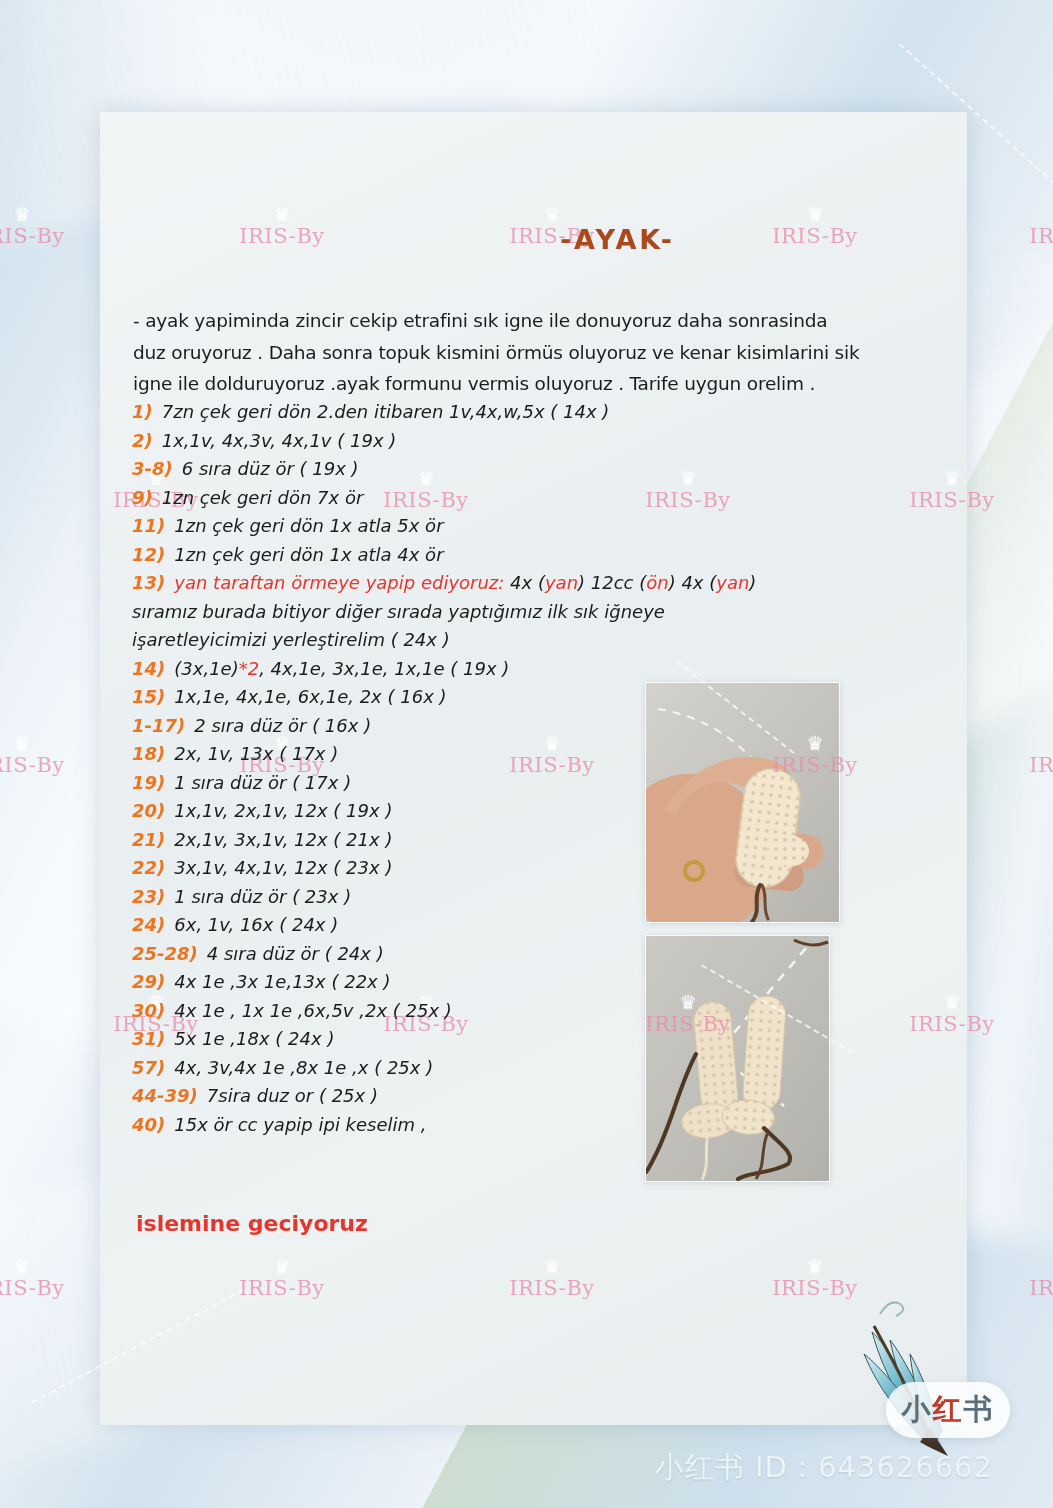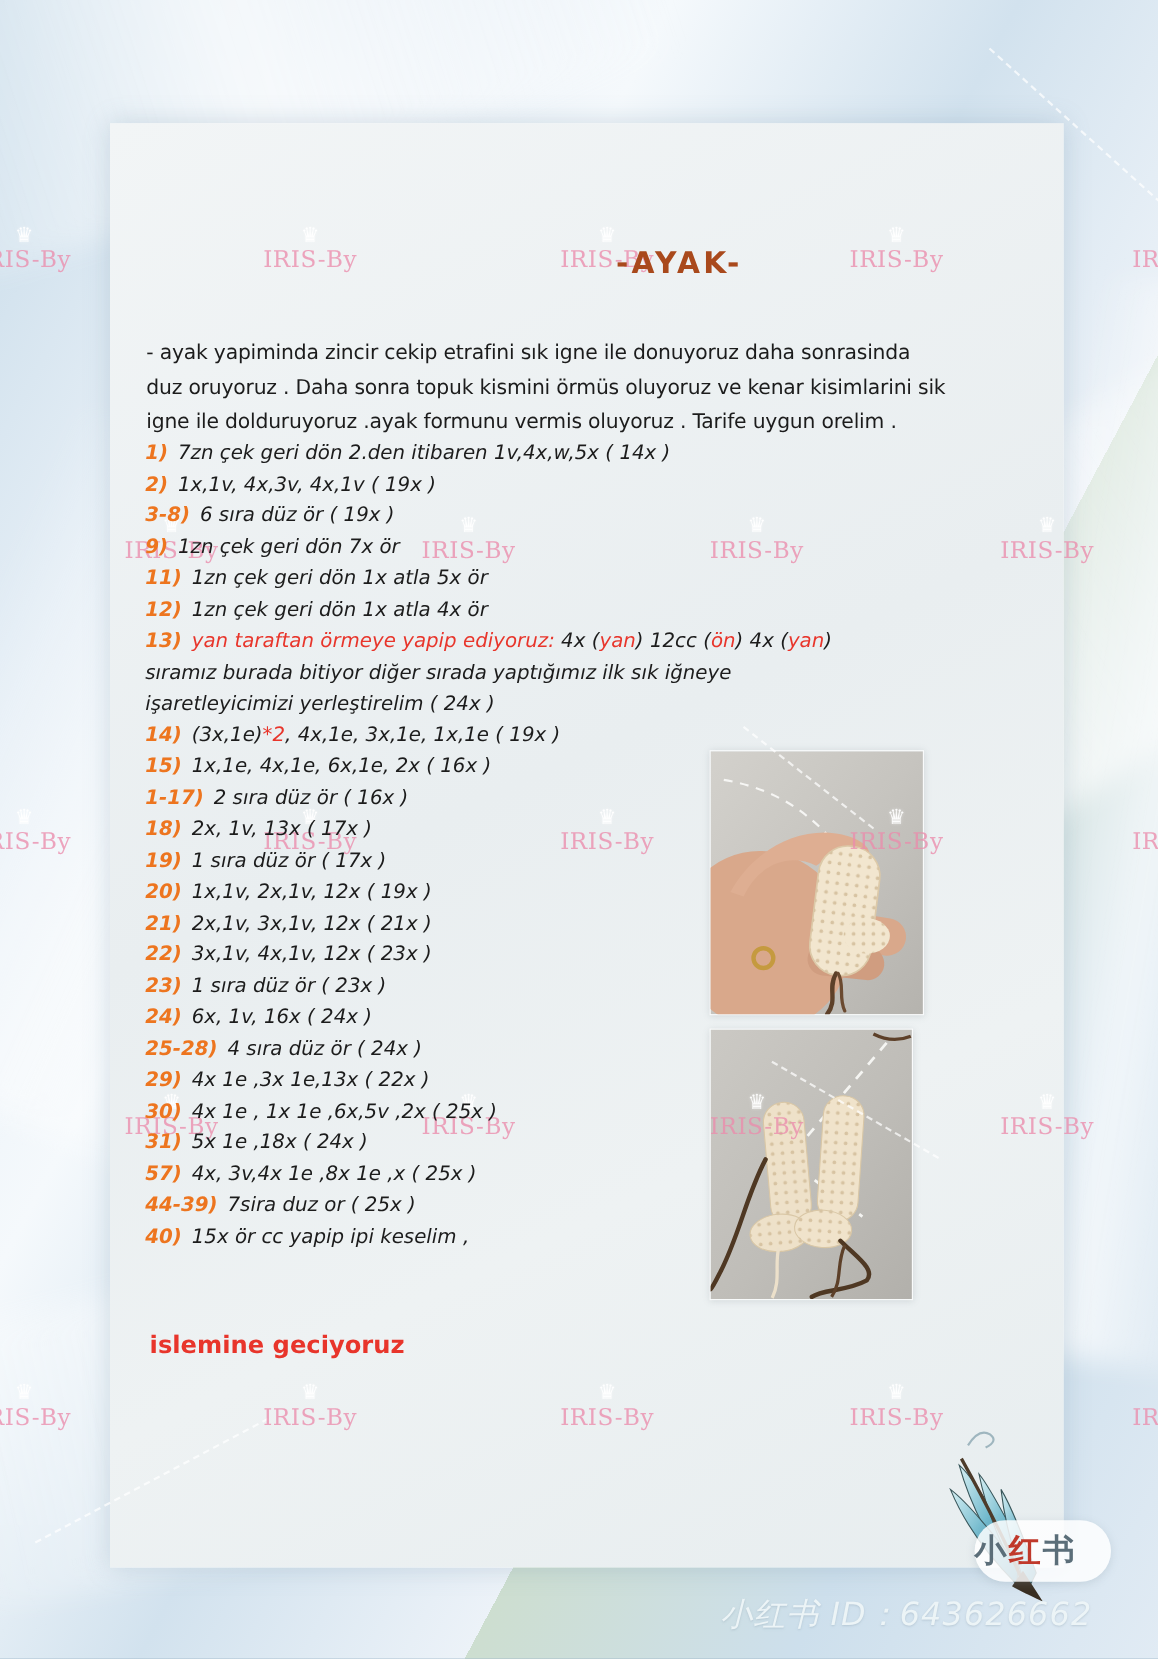--- a/index.html
+++ b/index.html
@@ -46,26 +46,26 @@
 
   .thread{position:absolute;border-top:2px dashed rgba(255,255,255,.72);z-index:5;}
   .th1{left:660px;top:706px;width:150px;transform:rotate(38deg);}
   .th2{left:690px;top:1008px;width:175px;transform:rotate(30deg);}
   .th3{left:18px;top:1345px;width:240px;transform:rotate(-28deg);}
   .th4{left:870px;top:120px;width:230px;transform:rotate(42deg);}
 
   .butterfly{position:absolute;left:850px;top:1292px;width:106px;height:168px;z-index:7;}
   .badge{position:absolute;left:886px;top:1382px;width:124px;height:56px;z-index:8;
     background:rgba(255,255,255,.84);border-radius:28px;
-    display:flex;align-items:center;justify-content:flex-start;
+    display:flex;align-items:center;justify-content:center;
     font-size:29px;font-weight:bold;letter-spacing:2px;
     box-shadow:0 2px 8px rgba(130,150,165,.25);}
   .footer-id{position:absolute;right:60px;top:1448px;z-index:9;
     font-size:29px;color:rgba(238,245,248,.95);letter-spacing:1px;
-    text-shadow:0 1px 2px rgba(140,160,175,.4);font-style:italic;}
+    text-shadow:0 1px 2px rgba(140,160,175,.4);}
 </style>
 </head>
 <body>
 
 <div class="screen">
 
   <div class="fold fold1"></div>
   <div class="fold fold2"></div>
   <div class="fold fold3"></div>
   <div class="fold fold4"></div>

